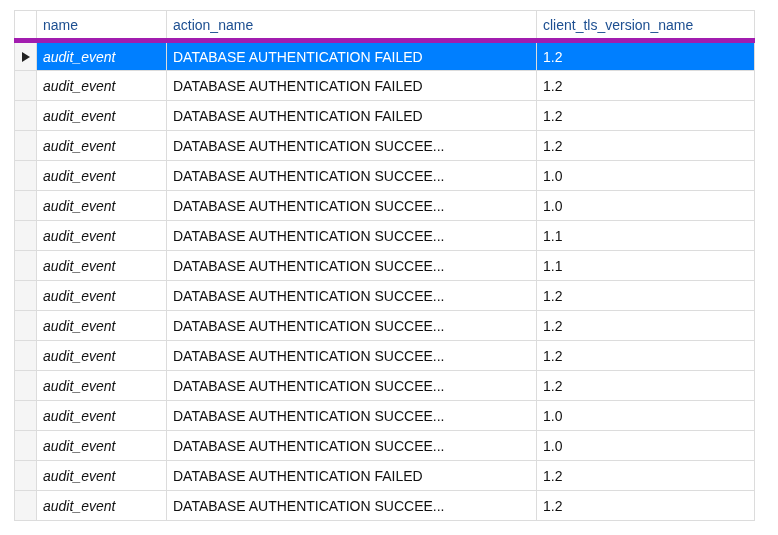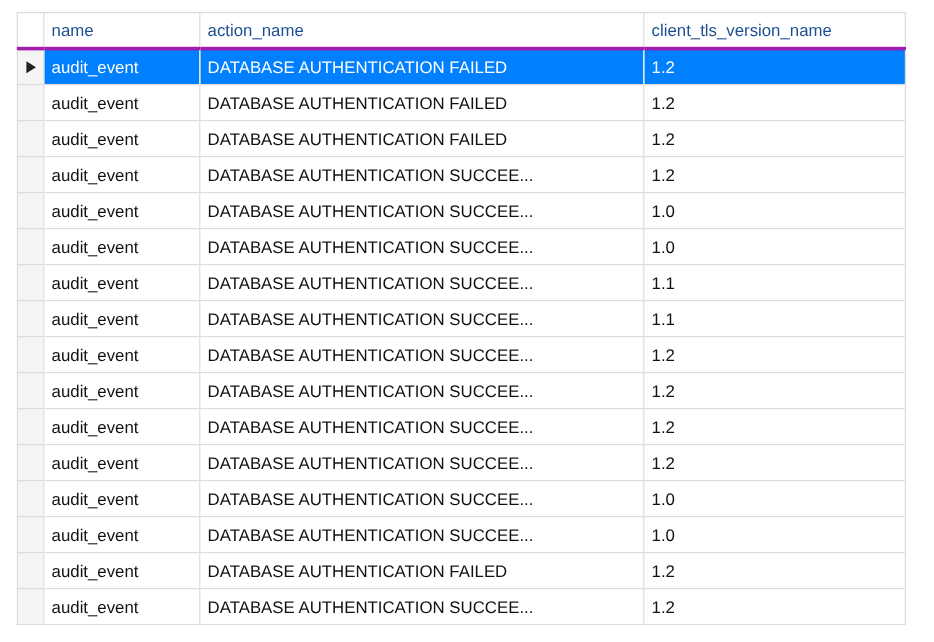--- a/index.html
+++ b/index.html
@@ -24,35 +24,35 @@
     text-align: left;
     vertical-align: middle;
     white-space: nowrap;
     overflow: hidden;
     text-overflow: clip;
   }
   .grid th {
     background: #ffffff;
     font-weight: normal;
     color: #1d4f91;
-    border-bottom: 3px solid #a21caf;
+    border-bottom: 5px solid #a21caf;
   }
   .col-indicator { width: 22px; padding: 0; }
   .col-name      { width: 130px; }
   .col-action    { width: 370px; }
   .col-tls       { width: 218px; }
   .indicator-cell {
     background: #f5f5f5;
     text-align: center;
     padding: 0;
   }
   tr.selected td { background: #007fff; color: #ffffff; }
   tr.selected td.indicator-cell { background: #f5f5f5; color: #111; }
   .row-pointer svg { display: block; margin: 0 auto; }
-  .grid td.name-cell { color: #111; }
+  .grid td.name-cell { color: #111; font-style: italic; }
   tr.selected td.name-cell { color: #ffffff; }
 </style>
 </head>
 <body>
 
 <table class="grid">
   <colgroup>
     <col class="col-indicator">
     <col class="col-name">
     <col class="col-action">

